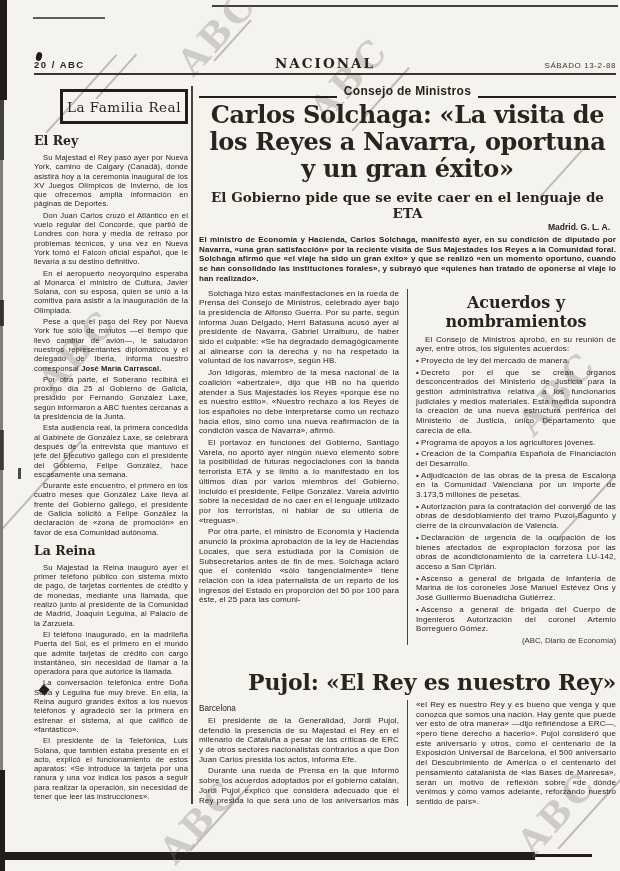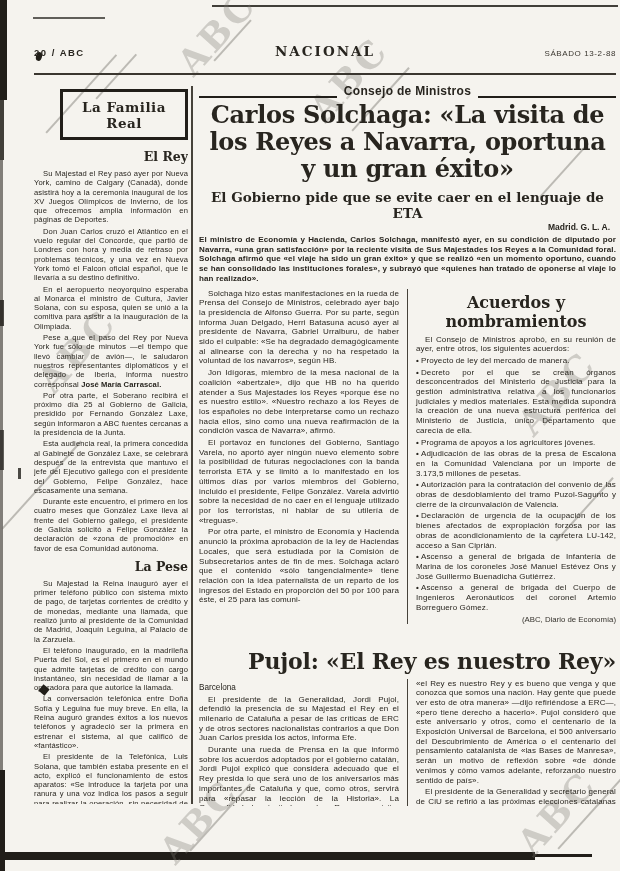--- a/index.html
+++ b/index.html
@@ -5,32 +5,32 @@
   html,body{margin:0;padding:0;background:#6b6b6b;}
   .page{position:relative;width:620px;height:871px;background:#f5f3ee;overflow:hidden;
         color:#28251f;font-family:"Liberation Sans",sans-serif;}
   
   .edge{position:absolute;background:#211e19;}
   .wm{position:absolute;font-family:"DejaVu Serif",serif;font-weight:bold;font-size:36px;
       letter-spacing:3px;color:rgba(125,122,116,.32);transform:rotate(-48deg);pointer-events:none;}
   .slash{position:absolute;height:1.6px;background:rgba(110,107,101,.42);
          transform-origin:left center;transform:rotate(-48deg);}
   
-  .hdr{position:absolute;left:34px;top:43px;width:582px;display:grid;
+  .hdr{position:absolute;left:34px;top:55px;width:582px;display:grid;
        grid-template-columns:1fr auto 1fr;align-items:baseline;gap:17px;}
   .hdr .pg{font-weight:bold;font-size:9.5px;justify-self:start;letter-spacing:1.5px;}
   .hdr .sec{font-family:"DejaVu Serif",serif;font-weight:bold;font-size:13.5px;letter-spacing:2px;}
   .hdr .dt{font-size:8px;justify-self:end;letter-spacing:.6px;color:#3a362f;}
   .hdr-rule{position:absolute;left:34px;top:73px;width:582px;height:1.5px;background:#3a362f;}
   
   .sidebar{position:absolute;left:34px;top:86px;width:154px;height:718px;overflow:hidden;}
   .fr-box{border:3px solid #211e19;margin:3px 0 9px 26px;padding:7px 3px 6px;text-align:center;
-          font-family:"DejaVu Serif",serif;font-weight:bold;font-size:13.5px;letter-spacing:.5px;}
+          font-family:"DejaVu Serif",serif;font-weight:normal;font-size:13.5px;letter-spacing:.5px;}
   .sec-head{font-family:"DejaVu Serif",serif;font-weight:bold;font-size:12.5px;
-            text-align:right;margin:6px 0 5px;}
+            text-align:left;margin:6px 0 5px;}
   p{margin:0 0 2px;text-align:justify;text-indent:9px;font-size:7.6px;line-height:9.3px;
     letter-spacing:.12px;}
   .no-indent{text-indent:0;}
   
   .vdiv{position:absolute;left:191px;top:86px;width:1.5px;height:718px;background:#46423a;}
   
   .main{position:absolute;left:199px;top:84px;width:417px;height:722px;overflow:hidden;}
   .main p{font-size:8px;line-height:9.7px;}
   .kicker{display:flex;align-items:flex-end;gap:7px;margin:0 0 3px;}
   .kicker .kline{flex:1;height:1.8px;background:#211e19;}
@@ -100,21 +100,21 @@
   <div class="sidebar">
     <div class="fr-box">La Familia Real</div>
     <div class="sec-head">El Rey</div>
     <p>Su Majestad el Rey pasó ayer por Nueva York, camino de Calgary (Canadá), donde asistirá hoy a la ceremonia inaugural de los XV Juegos Olímpicos de Invierno, de los que ofrecemos amplia información en páginas de Deportes.</p>
     <p>Don Juan Carlos cruzó el Atlántico en el vuelo regular del Concorde, que partió de Londres con hora y media de retraso por problemas técnicos, y una vez en Nueva York tomó el Falcon oficial español, que le llevaría a su destino definitivo.</p>
     <p>En el aeropuerto neoyorquino esperaba al Monarca el ministro de Cultura, Javier Solana, con su esposa, quien se unió a la comitiva para asistir a la inauguración de la Olimpiada.</p>
     <p><span>Pese a que el paso del Rey por Nueva York fue sólo de minutos —el tiempo que llevó cambiar de avión—, le saludaron nuestros representantes diplomáticos y el delegado de Iberia, informa nuestro corresponsal </span><strong>José María Carrascal.</strong></p>
     <p>Por otra parte, el Soberano recibirá el próximo día 25 al Gobierno de Galicia, presidido por Fernando González Laxe, según informaron a ABC fuentes cercanas a la presidencia de la Junta.</p>
     <p>Esta audiencia real, la primera concedida al Gabinete de González Laxe, se celebrará después de la entrevista que mantuvo el jefe del Ejecutivo gallego con el presidente del Gobierno, Felipe González, hace escasamente una semana.</p>
     <p>Durante este encuentro, el primero en los cuatro meses que González Laxe lleva al frente del Gobierno gallego, el presidente de Galicia solicitó a Felipe González la declaración de «zona de promoción» en favor de esa Comunidad autónoma.</p>
-    <div class="sec-head">La Pese</div>
+    <div class="sec-head">La Reina</div>
     <p>Su Majestad la Reina inauguró ayer el primer teléfono público con sistema mixto de pago, de tarjetas corrientes de crédito y de monedas, mediante una llamada, que realizó junto al presidente de la Comunidad de Madrid, Joaquín Leguina, al Palacio de la Zarzuela.</p>
     <p>El teléfono inaugurado, en la madrileña Puerta del Sol, es el primero en el mundo que admite tarjetas de crédito con cargo instantáneo, sin necesidad de llamar a la operadora para que autorice la llamada.</p>
     <p>La conversación telefónica entre Doña Sofía y Leguina fue muy breve. En ella, la Reina auguró grandes éxitos a los nuevos teléfonos y agradeció ser la primera en estrenar el sistema, al que calificó de «fantástico».</p>
     <p>El presidente de la Telefónica, Luis Solana, que también estaba presente en el acto, explicó el funcionamiento de estos aparatos: «Se introduce la tarjeta por una ranura y una voz indica los pasos a seguir para realizar la operación, sin necesidad de tener que leer las instrucciones».</p>
 
   </div>
 
   <div class="vdiv"></div>
 
   <div class="main">
@@ -137,25 +137,26 @@
         <p>El portavoz en funciones del Gobierno, Santiago Varela, no aportó ayer ningún nuevo elemento sobre la posibilidad de futuras negociaciones con la banda terrorista ETA y se limitó a lo manifestado en los últimos días por varios miembros del Gobierno, incluido el presidente, Felipe González. Varela advirtió sobre la necesidad de no caer en el lenguaje utilizado por los terroristas, ni hablar de su utilería de «treguas».</p>
         <p>Por otra parte, el ministro de Economía y Hacienda anunció la próxima aprobación de la ley de Haciendas Locales, que será estudiada por la Comisión de Subsecretarios antes de fin de mes. Solchaga aclaró que el contenido «sólo tangencialmente» tiene relación con la idea paternalista de un reparto de los ingresos del Estado en proporción del 50 por 100 para éste, el 25 para las comuni-</p>
       </div>
       <div class="col">
         <div class="acu-head">Acuerdos y nombramientos</div>
         <p>El Consejo de Ministros aprobó, en su reunión de ayer, entre otros, los siguientes acuerdos:</p>
         <ul class="acu">
           <li><span class="bullet">•</span><span>Proyecto de ley del mercado de manera.</span></li>
           <li><span class="bullet">•</span><span>Decreto por el que se crean órganos desconcentrados del Ministerio de Justicia para la gestión administrativa relativa a los funcionarios judiciales y medios materiales. Esta medida supondrá la creación de una nueva estructura periférica del Ministerio de Justicia, único Departamento que carecía de ella.</span></li>
           <li><span class="bullet">•</span><span>Programa de apoyos a los agricultores jóvenes.</span></li>
+          <li><span class="bullet">•</span><span>Creación de la Compañía Española de Financiación del Desarrollo.</span></li>
           <li><span class="bullet">•</span><span>Adjudicación de las obras de la presa de Escalona en la Comunidad Valenciana por un importe de 3.173,5 millones de pesetas.</span></li>
           <li><span class="bullet">•</span><span>Autorización para la contratación del convenio de las obras de desdoblamiento del tramo Puzol-Sagunto y cierre de la circunvalación de Valencia.</span></li>
           <li><span class="bullet">•</span><span>Declaración de urgencia de la ocupación de los bienes afectados de expropiación forzosa por las obras de acondicionamiento de la carretera LU-142, acceso a San Ciprián.</span></li>
           <li><span class="bullet">•</span><span>Ascenso a general de brigada de Infantería de Marina de los coroneles José Manuel Estévez Ons y José Guillermo Buenadicha Gutiérrez.</span></li>
-          <li><span class="bullet">•</span><span>Ascenso a general de brigada del Cuerpo de Ingenieros Aeronáuticos del coronel Artemio Borreguero Gómez.</span></li>
+          <li><span class="bullet">•</span><span>Ascenso a general de brigada del Cuerpo de Ingenieros Autorización del coronel Artemio Borreguero Gómez.</span></li>
         </ul>
         <div class="credit">(ABC, Diario de Economía)</div>
       </div>
     </div>
 
     <div class="pujol-head">Pujol: «El Rey es nuestro Rey»</div>
     <div class="cols">
       <div class="col">
         <div class="dateline">Barcelona</div>
         <p>El presidente de la Generalidad, Jordi Pujol, defendió la presencia de su Majestad el Rey en el milenario de Cataluña a pesar de las críticas de ERC y de otros sectores nacionalistas contrarios a que Don Juan Carlos presida los actos, informa Efe.</p>

